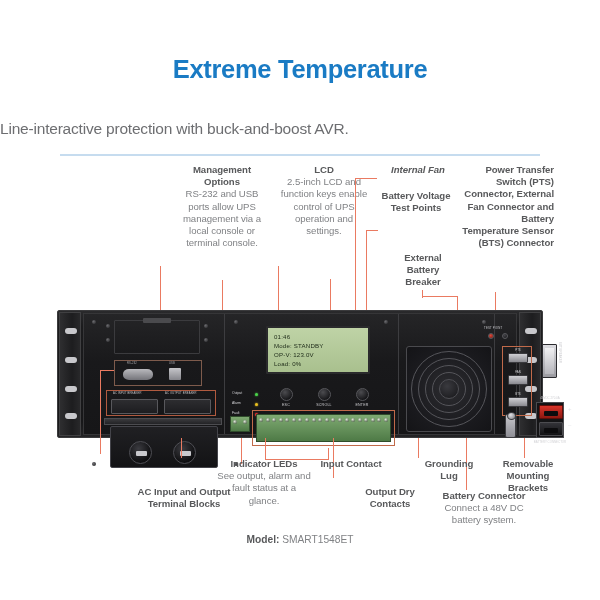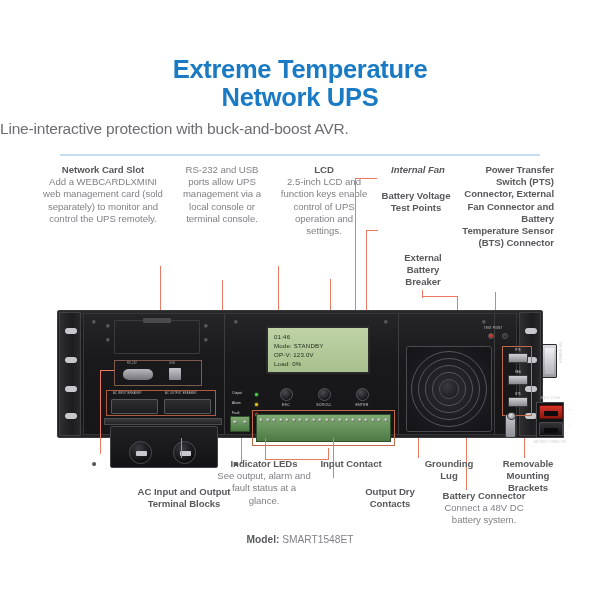--- a/index.html
+++ b/index.html
@@ -314,31 +314,27 @@
   }
   .model b { color: #58595b; font-weight: bold; }
 </style>
 </head>
 <body>
 
 <div id="page">
 
   <div class="title">
     <span>Extreme Temperature</span>
-    <span class="l2">Network UPS</span>
   </div>
   <div class="subtitle">Line-interactive protection with buck-and-boost AVR.</div>
   <div class="divider"></div>
 
-  <div class="callout" style="left:42px; top:164px; width:122px;">
-    <div class="hd">Network Card Slot</div>
-    <div class="bd">Add a WEBCARDLXMINI web management card (sold separately) to monitor and control the UPS remotely.</div>
-  </div>
 
   <div class="callout" style="left:176px; top:164px; width:92px;">
+    <div class="hd">Management Options</div>
     <div class="bd">RS-232 and USB ports allow UPS management via a local console or terminal console.</div>
   </div>
 
   <div class="callout" style="left:278px; top:164px; width:92px;">
     <div class="hd">LCD</div>
     <div class="bd">2.5-inch LCD and function keys enable control of UPS operation and settings.</div>
   </div>
 
   <div class="callout" style="left:382px; top:164px; width:72px;font-style:italic;">
     <div class="hd">Internal Fan</div>

